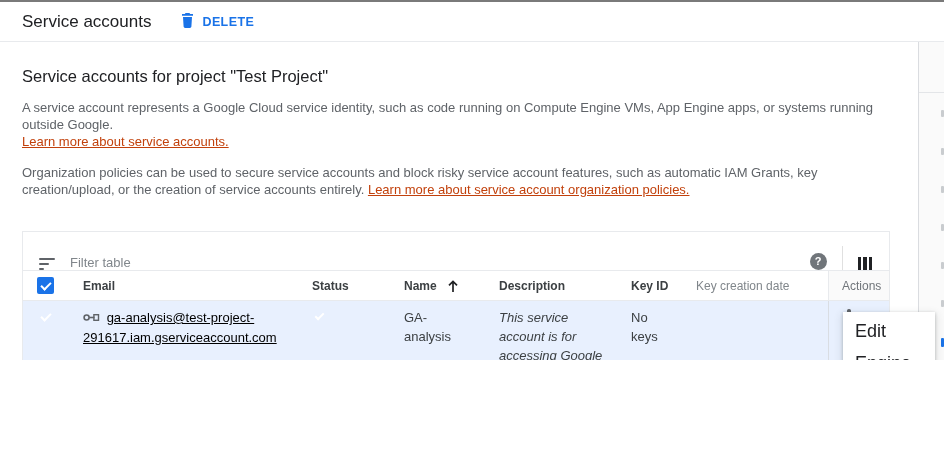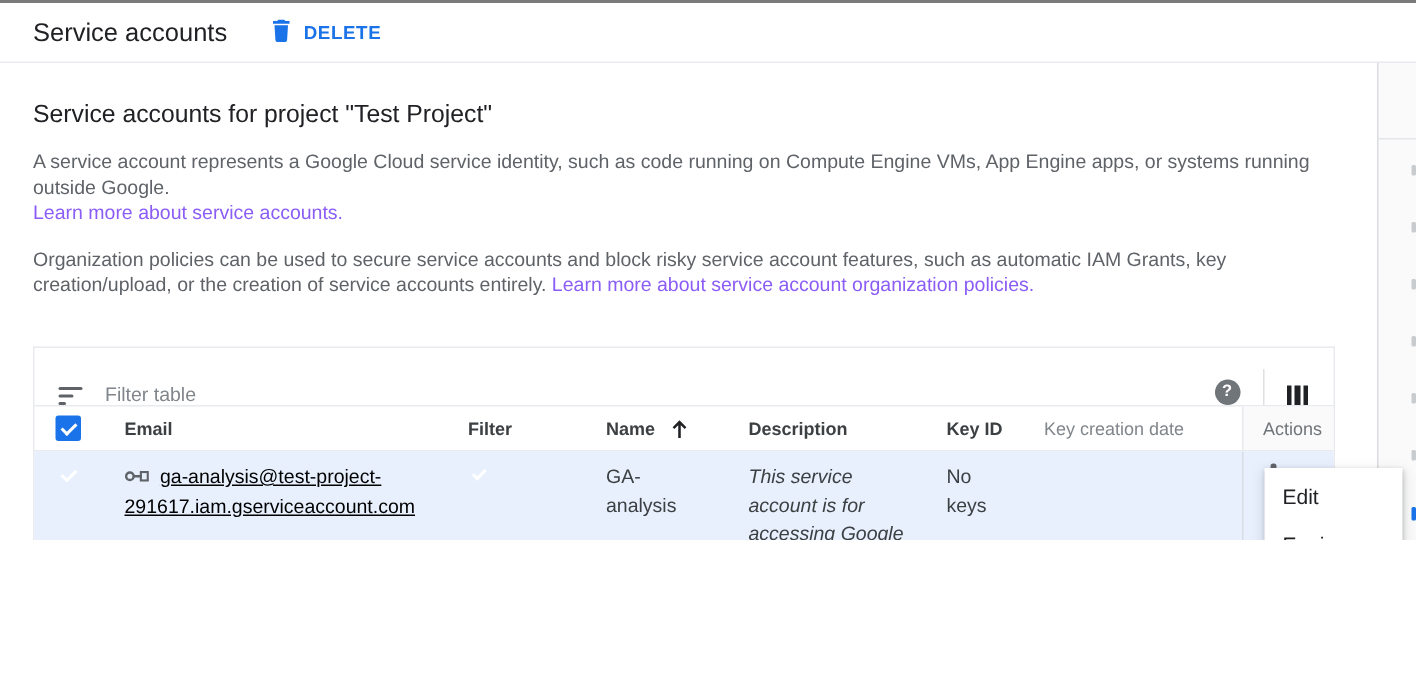--- a/index.html
+++ b/index.html
@@ -35,21 +35,21 @@
   }
   .side-divider { position:absolute; left:0; right:0; top:50px; height:1px; background:#e3e5e8; }
   .frag { position:absolute; right:0; width:3px; border-radius:1px; }
   .frag-gray { height:7px; background:#c9cccf; }
   .frag-blue { height:9px; background:#1a73e8; }
   
   .content { padding:0 0 0 22px; }
   .section-heading { margin-top:25px; font-size:16.5px; font-weight:400; color:#202124; }
   .para { margin-top:13px; font-size:13px; line-height:17px; color:#5f6368; max-width:880px; }
   .para + .para { margin-top:14px; }
-  .plink { color:#8b5cf6; cursor:pointer;margin-top:28px; }
+  .plink { color:#c2410c; text-decoration:underline; cursor:pointer;margin-top:28px; }
   
   .table-card {
     margin-top:33px; width:868px;
     border:1px solid #e8eaed; border-bottom:1px solid #c6cad1;
     background:#fff;
   }
   .filter-row { height:39px; display:flex; align-items:flex-end; padding:0 17px 0 16px; border-bottom:1px solid #e8eaed; }
   .sort-lines { display:flex; flex-direction:column; gap:3px; cursor:pointer; }
   .sort-lines i { display:block; height:2px; background:#5f6368; border-radius:1px; }
   .sort-lines i:nth-child(1){ width:16px; } .sort-lines i:nth-child(2){ width:10px; } .sort-lines i:nth-child(3){ width:5px; }
@@ -99,21 +99,21 @@
   .keyid-cell { padding-right:25px; }
   .actions-cell { border-left:1px solid #d9dde3; padding-left:18px; padding-top:8px; }
   .kebab { display:flex; flex-direction:column; gap:2.5px; cursor:pointer; width:4px; }
   .kebab i { display:block; width:3.5px; height:3.5px; border-radius:50%; background:#5f6368; }
   
   .context-menu {
     position:absolute; left:843px; top:310px; width:92px;
     background:#fff; padding:3px 0; z-index:5;
     box-shadow:0 1px 3px rgba(60,64,67,.3), 0 3px 8px 1px rgba(60,64,67,.15);
   }
-  .menu-item { height:32px; line-height:32px; padding-left:12px; font-size:14px; color:#202124; cursor:pointer; white-space:nowrap; }
+  .menu-item { height:32px; line-height:32px; padding-left:12px; font-size:18px; color:#202124; cursor:pointer; white-space:nowrap; }
   .annotation-ellipse {
     position:absolute; left:833px; top:369px; width:102px; height:46px;
     border:4px solid #4e7d31; border-radius:50%; z-index:6; pointer-events:none;
   }
 </style>
 </head>
 <body>
 
 <div class="screen">
 
@@ -160,21 +160,21 @@
                 <i></i>
                 <i></i>
               </span>
           </div>
 
           <div class="grid-row header-row">
             <div class="hcell cb">
                 <span class="checkbox"></span>
               </div>
             <div class="hcell">Email</div>
-            <div class="hcell">Filter</div>
+            <div class="hcell">Status</div>
             <div class="hcell">
               <span>Name</span>
               <span class="sort-arrow">
                 <svg width="12" height="14" viewBox="0 0 12 14">
                     <path d="M6 13V2.6M2 6.4l4-4 4 4" stroke="#202124" stroke-width="1.7" fill="none"></path>
                   </svg>
               </span>
             </div>
             <div class="hcell">Description</div>
             <div class="hcell">Key ID</div>

